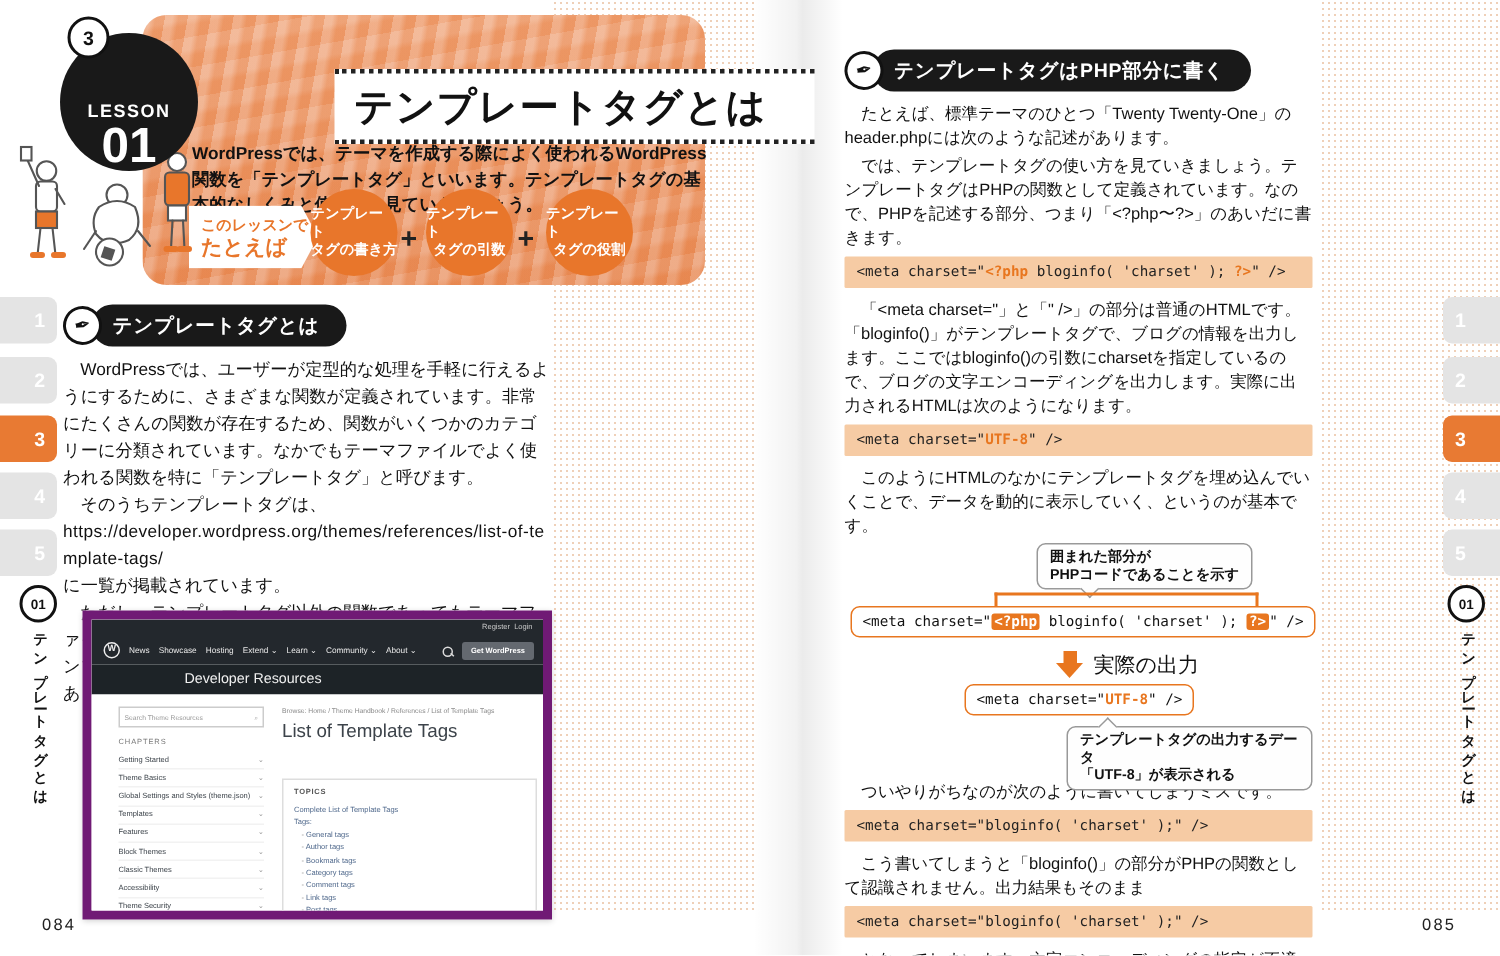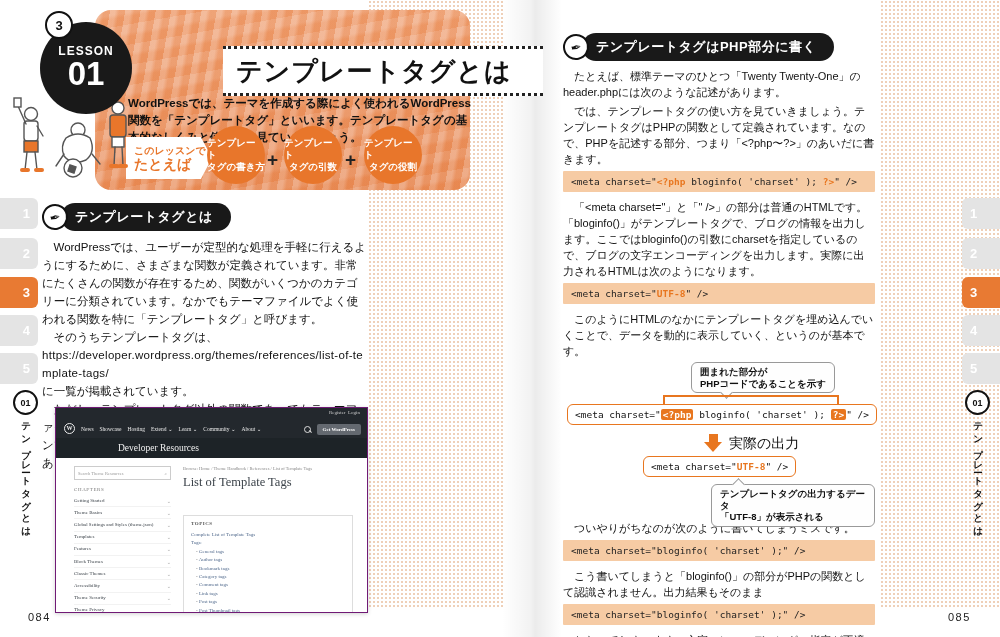--- a/index.html
+++ b/index.html
@@ -19,21 +19,21 @@
   .tab.active{background:#E87A33;}
   .rail-num{position:absolute;width:21px;height:21px;border:2px solid #111;border-radius:50%;background:#fff;font-size:9px;font-weight:bold;display:flex;align-items:center;justify-content:center;}
   .rail-txt{position:absolute;writing-mode:vertical-rl;font-size:9.5px;font-weight:bold;letter-spacing:2px;color:#111;}
 
   
   .header-block{position:absolute;left:95px;top:10px;width:375px;height:180px;border-radius:16px;
     background:
       repeating-linear-gradient(100deg,rgba(255,255,255,0.16) 0 5px,rgba(226,112,40,0.18) 9px 15px),
       repeating-linear-gradient(170deg,rgba(255,255,255,0.10) 0 8px,rgba(230,120,50,0.12) 12px 20px),
       linear-gradient(#F0A67C,#E9905F);}
-  .lesson-circle{position:absolute;left:40px;top:22px;width:92px;height:92px;border-radius:50%;background:#191919;color:#fff;display:flex;flex-direction:column;align-items:center;justify-content:center;z-index:3;}
+  .lesson-circle{position:absolute;left:40px;top:22px;width:92px;height:92px;border-radius:50%;background:#191919;color:#fff;display:flex;flex-direction:column;align-items:center;justify-content:flex-end;z-index:3;}
   .lesson-word{font-size:12px;font-weight:bold;letter-spacing:1px;line-height:12px;}
   .lesson-num{font-size:33px;font-weight:bold;line-height:34px;}
   .chap-badge{position:absolute;left:45px;top:11px;width:24px;height:24px;border-radius:50%;background:#fff;border:2.5px solid #111;font-size:13px;font-weight:bold;display:flex;align-items:center;justify-content:center;z-index:4;}
   .title-box{position:absolute;left:128px;top:36px;width:320px;height:50px;background:#fff;border-top:3px dotted #222;border-bottom:3px dotted #222;box-sizing:border-box;z-index:2;}
   .title-box h1{margin:0;font-size:26px;font-weight:900;line-height:44px;padding-left:13px;letter-spacing:1px;}
   .intro{position:absolute;left:128px;top:95px;width:344px;font-size:11.5px;font-weight:bold;line-height:17px;z-index:2;}
   .learn-badge{position:absolute;left:126px;top:137px;width:86px;height:42px;background:#fff;clip-path:polygon(0 0,87% 0,100% 50%,87% 100%,0 100%);color:#E8762B;display:flex;flex-direction:column;justify-content:center;padding-left:8px;box-sizing:border-box;z-index:2;}
   .learn-badge .s1{font-size:10px;font-weight:bold;line-height:12px;}
   .learn-badge .s2{font-size:14px;font-weight:900;line-height:15px;}
   .topic-circle{position:absolute;top:126px;width:58px;height:58px;border-radius:50%;background:#E8762B;color:#fff;display:flex;flex-direction:column;align-items:center;justify-content:center;z-index:2;}
@@ -46,21 +46,21 @@
   .pill-icon{width:26px;height:26px;border-radius:50%;background:#fff;border:2.5px solid #111;box-sizing:border-box;display:flex;align-items:center;justify-content:center;font-size:13px;z-index:2;transform:rotate(-12deg);}
   .pill-label{background:#191919;color:#fff;font-size:13px;font-weight:bold;padding:5px 18px 5px 14px;border-radius:14px;margin-left:-7px;letter-spacing:0.5px;}
 
   .left-head{position:absolute;left:42px;top:203px;}
   .left-body{position:absolute;left:42px;top:238px;width:326px;font-size:11.5px;line-height:18px;}
   .left-body p{margin:0;}
   .indent{text-indent:1em;}
   .urlline{word-break:break-all;letter-spacing:0.3px;}
 
   
-  .wp{position:absolute;left:55px;top:407px;width:313px;height:206px;background:#fff;border:1px solid #701a75;box-shadow:0 1px 4px rgba(0,0,0,0.18);box-sizing:border-box;overflow:hidden;font-family:Liberation Serif, serif;}
+  .wp{position:absolute;left:55px;top:407px;width:313px;height:206px;background:#fff;border:6px solid #701a75;box-shadow:0 1px 4px rgba(0,0,0,0.18);box-sizing:border-box;overflow:hidden;}
   .wp-dark{background:#23282d;height:30px;position:relative;}
   .wp-reg{position:absolute;top:2px;right:7px;font-size:5px;color:#c9c9c9;}
   .wp-navrow{position:absolute;left:8px;bottom:4px;display:flex;align-items:center;gap:6px;}
   .wp-logo{width:9px;height:9px;border:1px solid #eee;border-radius:50%;color:#eee;font-size:6px;line-height:9px;text-align:center;font-weight:bold;}
   .wp-nav-item{font-size:5.5px;color:#e8e8e8;}
   .wp-right{position:absolute;right:6px;bottom:3px;display:flex;align-items:center;gap:6px;}
   .wp-search-ico{width:5px;height:5px;border:1px solid #ddd;border-radius:50%;position:relative;}
   .wp-search-ico::after{content:"";position:absolute;left:4px;top:4px;width:3px;height:1px;background:#ddd;transform:rotate(45deg);}
   .wp-getbtn{background:#646970;color:#fff;font-size:5px;font-weight:bold;padding:3px 6px;border-radius:2px;}
   .wp-devbar{background:#1d2327;height:20px;color:#f0f0f0;font-size:9.5px;line-height:20px;padding-left:62px;}

